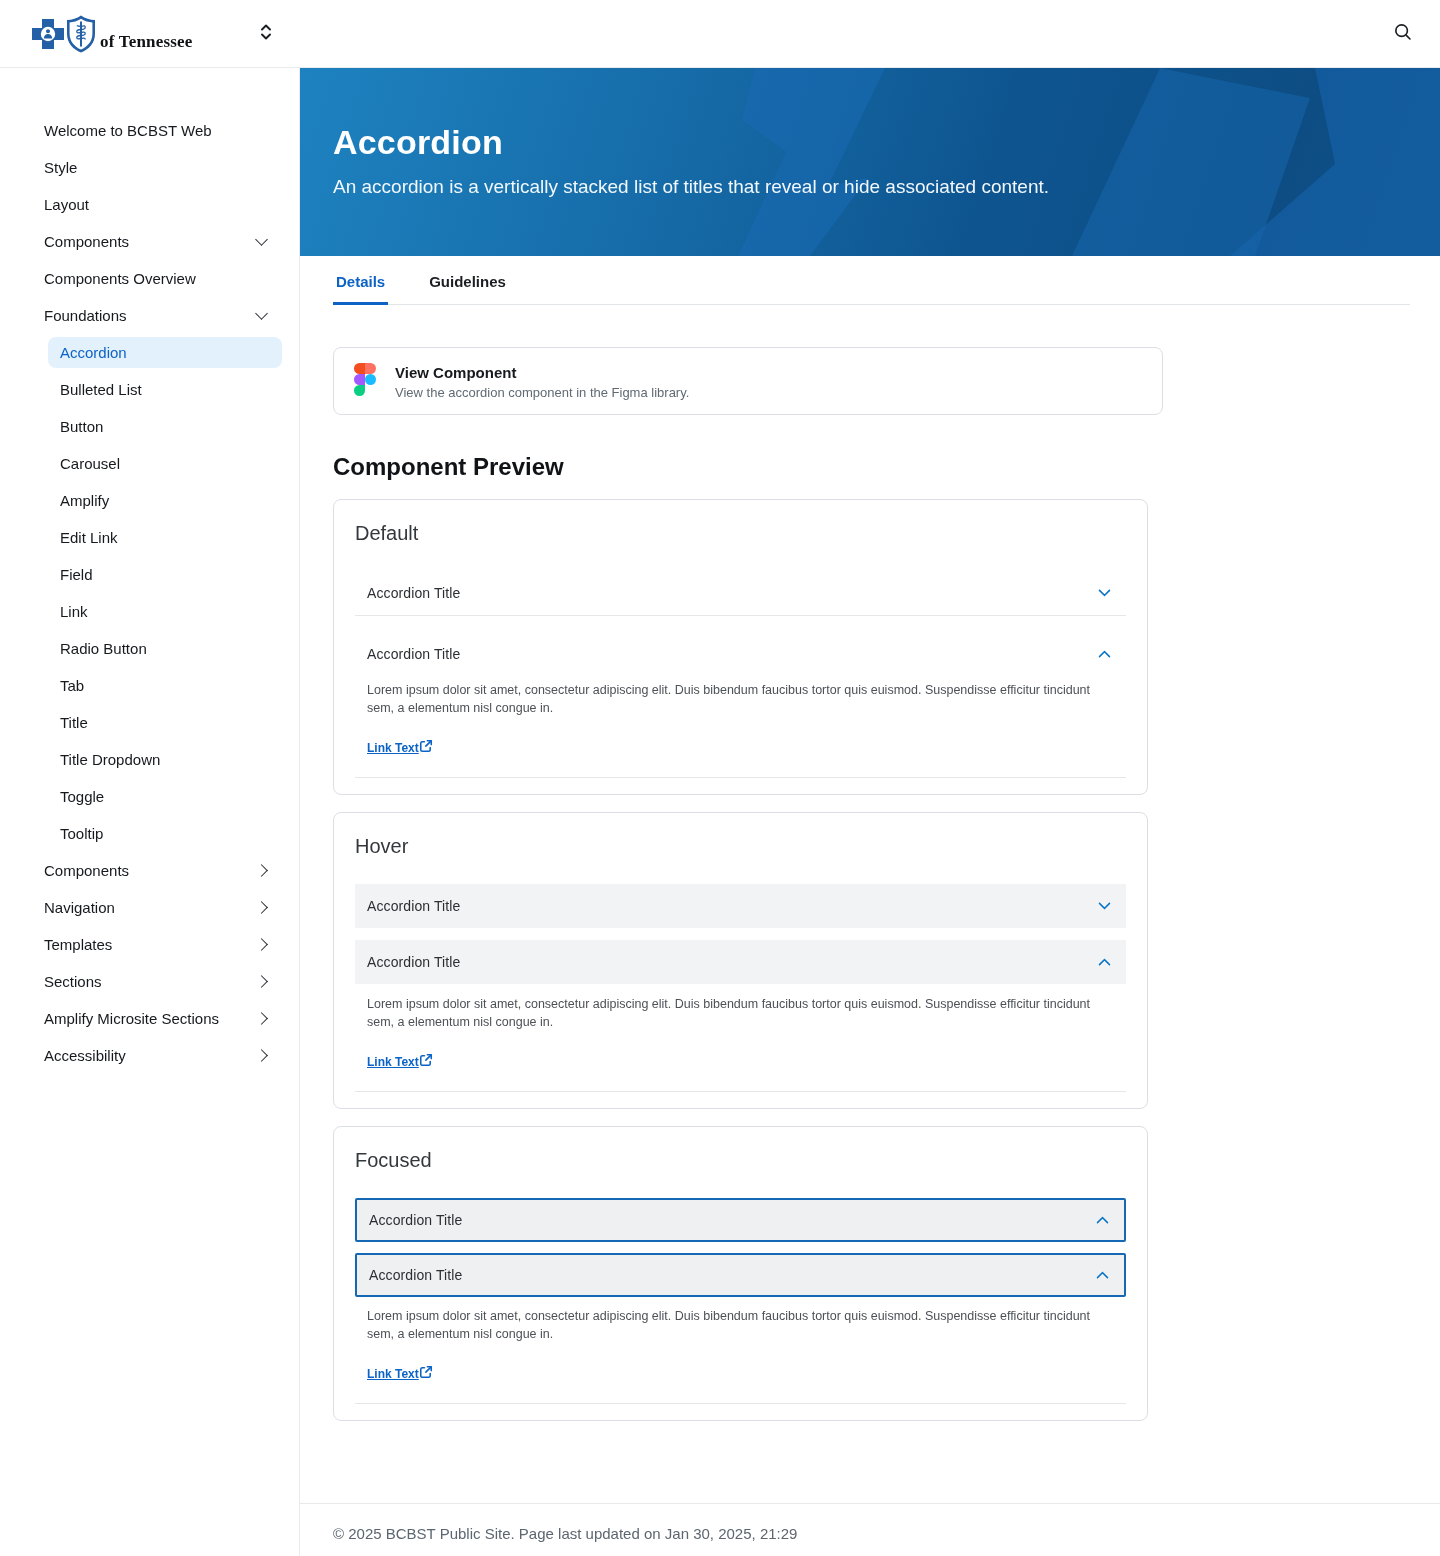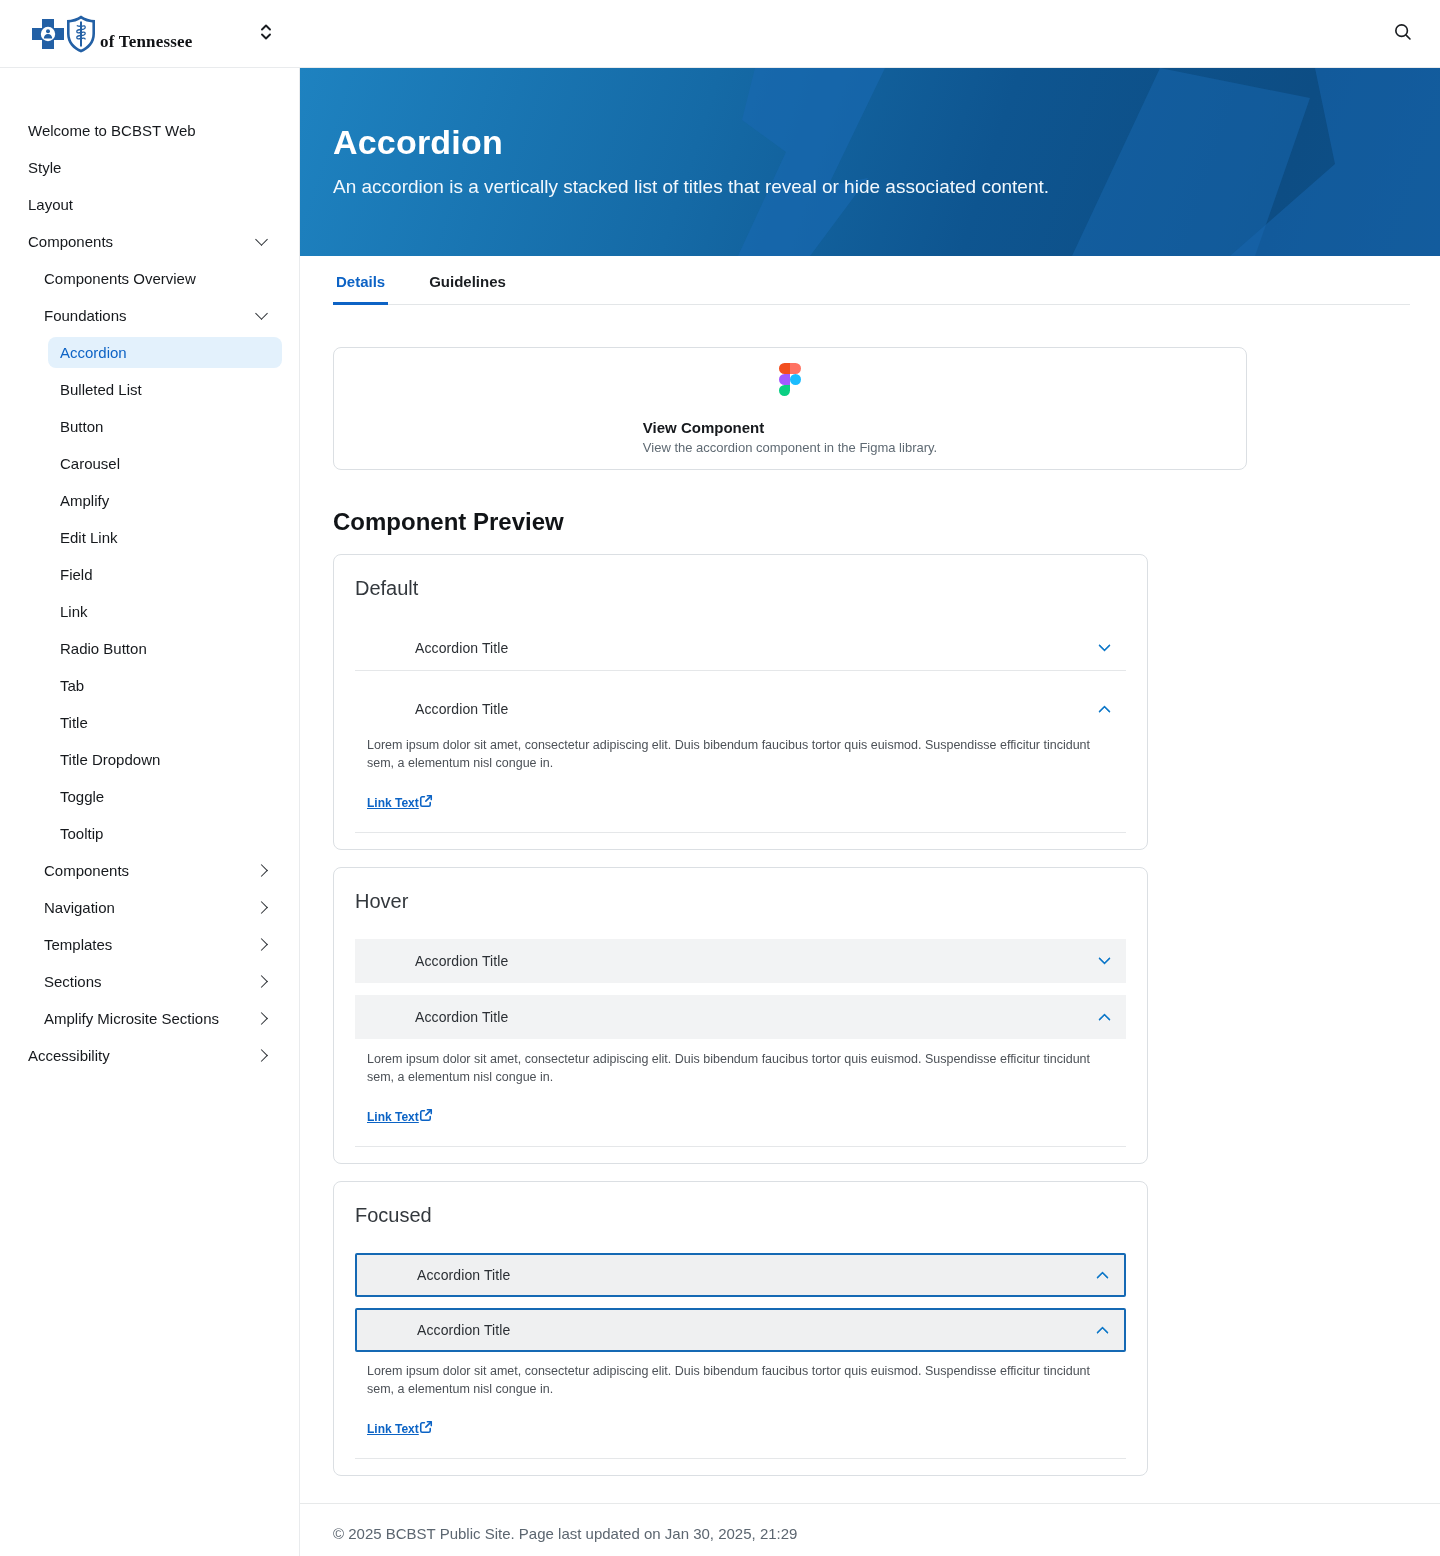--- a/index.html
+++ b/index.html
@@ -29,21 +29,21 @@
     width:300px; flex:0 0 300px; border-right:1px solid #e9ebed;
     padding-top:44px; background:#fff;
   }
   .main { flex:1; display:flex; flex-direction:column; min-width:0; }
 
   
   .nav-item {
     height:37px; display:flex; align-items:center; justify-content:space-between;
     padding-right:33px; font-size:15px; color:#16191d; cursor:pointer;
   }
-  .lvl1 { padding-left:28px; }
+  .lvl1 { padding-left:44px; }
   .lvl2 { padding-left:44px; }
   .lvl3 { padding-left:60px; }
   .nav-item.selected {
     height:31px; margin:3px 17px 3px 48px; padding:0 12px; border-radius:8px;
     background:#e3f1fc; color:#0d63c5; font-weight:500; justify-content:flex-start;
   }
   .chev {
     display:inline-block; width:9px; height:9px;
     border-right:1.7px solid #2a2e33; border-bottom:1.7px solid #2a2e33; flex:0 0 auto;
   }
@@ -67,43 +67,42 @@
   }
   .tab {
     padding:17px 3px 12px; font-size:15px; font-weight:600; color:#1b1e22;
     border-bottom:3px solid transparent; margin-bottom:-1px; cursor:pointer;
   }
   .tab.active { color:#0d63c5; border-bottom-color:#0d63c5; }
 
   
   .content { flex:1; padding:0 0 0 33px; }
   .figma-card {
-    width:914px; margin-top:42px; border:1px solid #dbdfe3; border-radius:8px;
+    width:830px; margin-top:42px; border:1px solid #dbdfe3; border-radius:8px;
     padding:15px 20px 14px; display:flex; align-items:center; gap:19px; cursor:pointer;
     background:#fff;
-    flex-direction:column;
   }
   .figma-card .fc-title { font-size:15px; font-weight:700; color:#16191d; }
   .figma-card .fc-desc  { font-size:13px; color:#5f6a73; margin-top:4px; }
 
   .section-heading { margin:38px 0 18px; font-size:24px; font-weight:700; color:#111417; }
 
   .preview-card {
     width:815px; border:1px solid #dbdfe3; border-radius:8px; background:#fff;
     padding:20px 21px 16px; margin-bottom:17px;
   }
   .variant-label { font-size:20px; color:#33383d; margin:2px 0 26px; }
 
   .acc-row {
     display:flex; align-items:center; justify-content:space-between;
     height:44px; padding:0 17px 0 12px; font-size:14px; color:#2b2f34; cursor:pointer;
   }
   .acc-row.gray    { background:#f2f3f4; margin-bottom:12px; }
   .acc-row.focused { background:#eff0f1; border:2px solid #1569b4; border-radius:2px; margin-bottom:11px; }
-  .acc-row .acc-title { letter-spacing:.1px;margin-left:48px; }
+  .acc-row .acc-title { letter-spacing:.1px; }
 
   .acc-chev {
     display:inline-block; width:9px; height:9px; border-radius:1px;
     border-right:2.4px solid #0b76c8; border-bottom:2.4px solid #0b76c8; flex:0 0 auto;
   }
   .acc-chev.down { transform:rotate(45deg);  margin-top:-5px; }
   .acc-chev.up   { transform:rotate(-135deg); margin-top:5px; }
 
   .divider { border-top:1px solid #e5e7e9; }
   .divider.end { margin-top:21px; }

